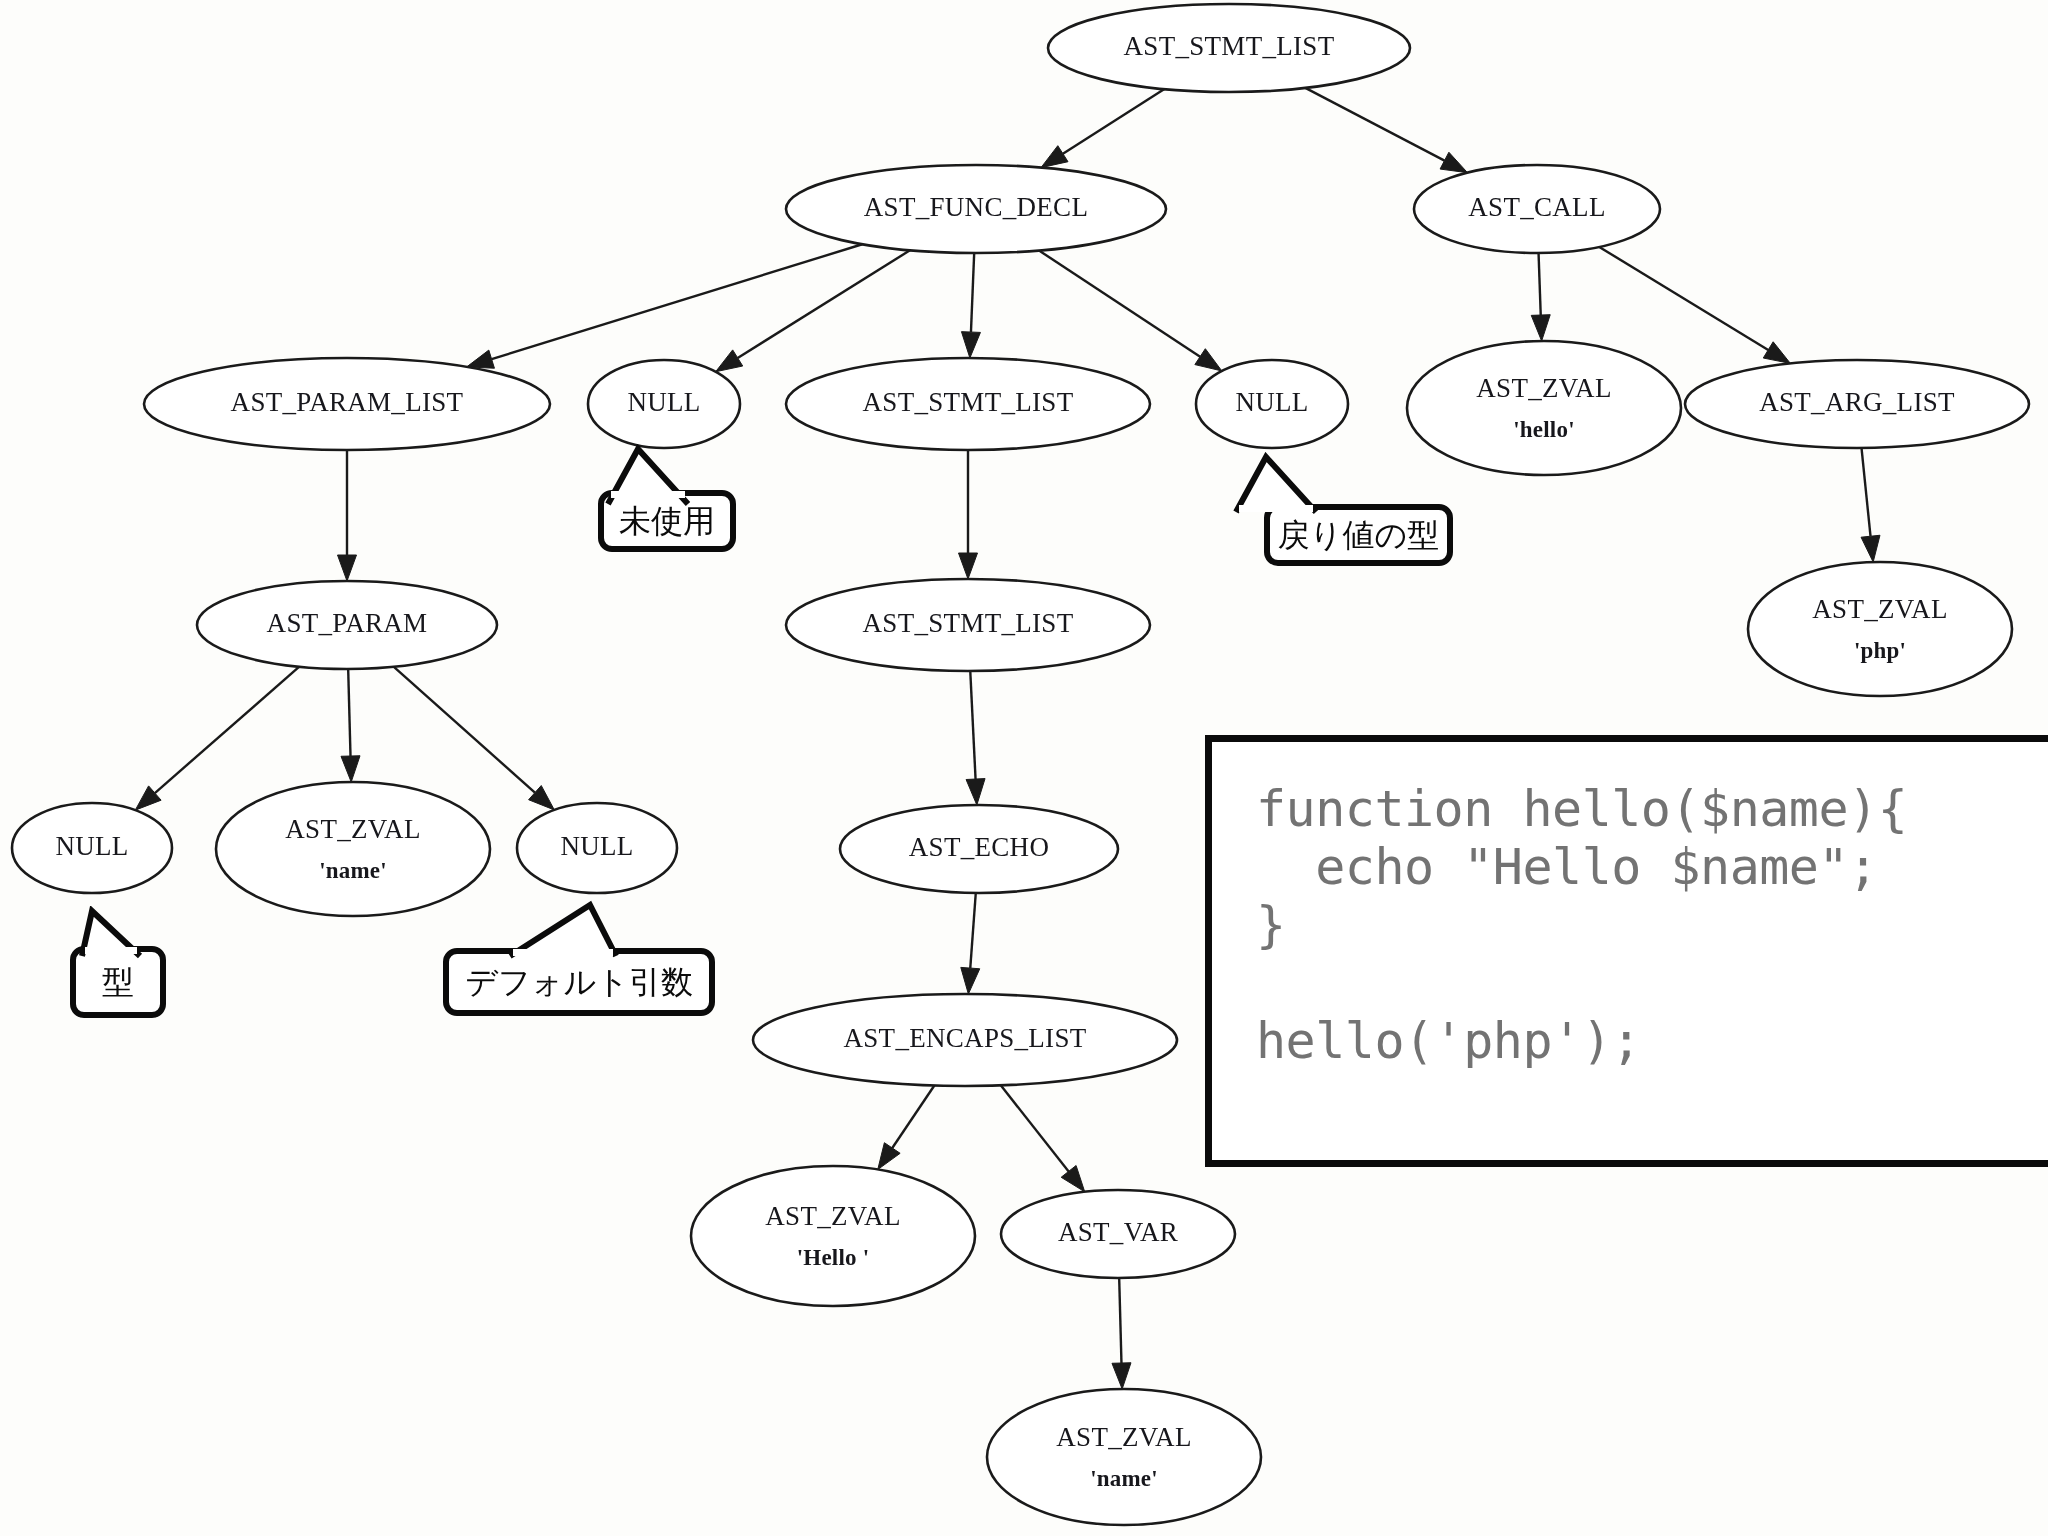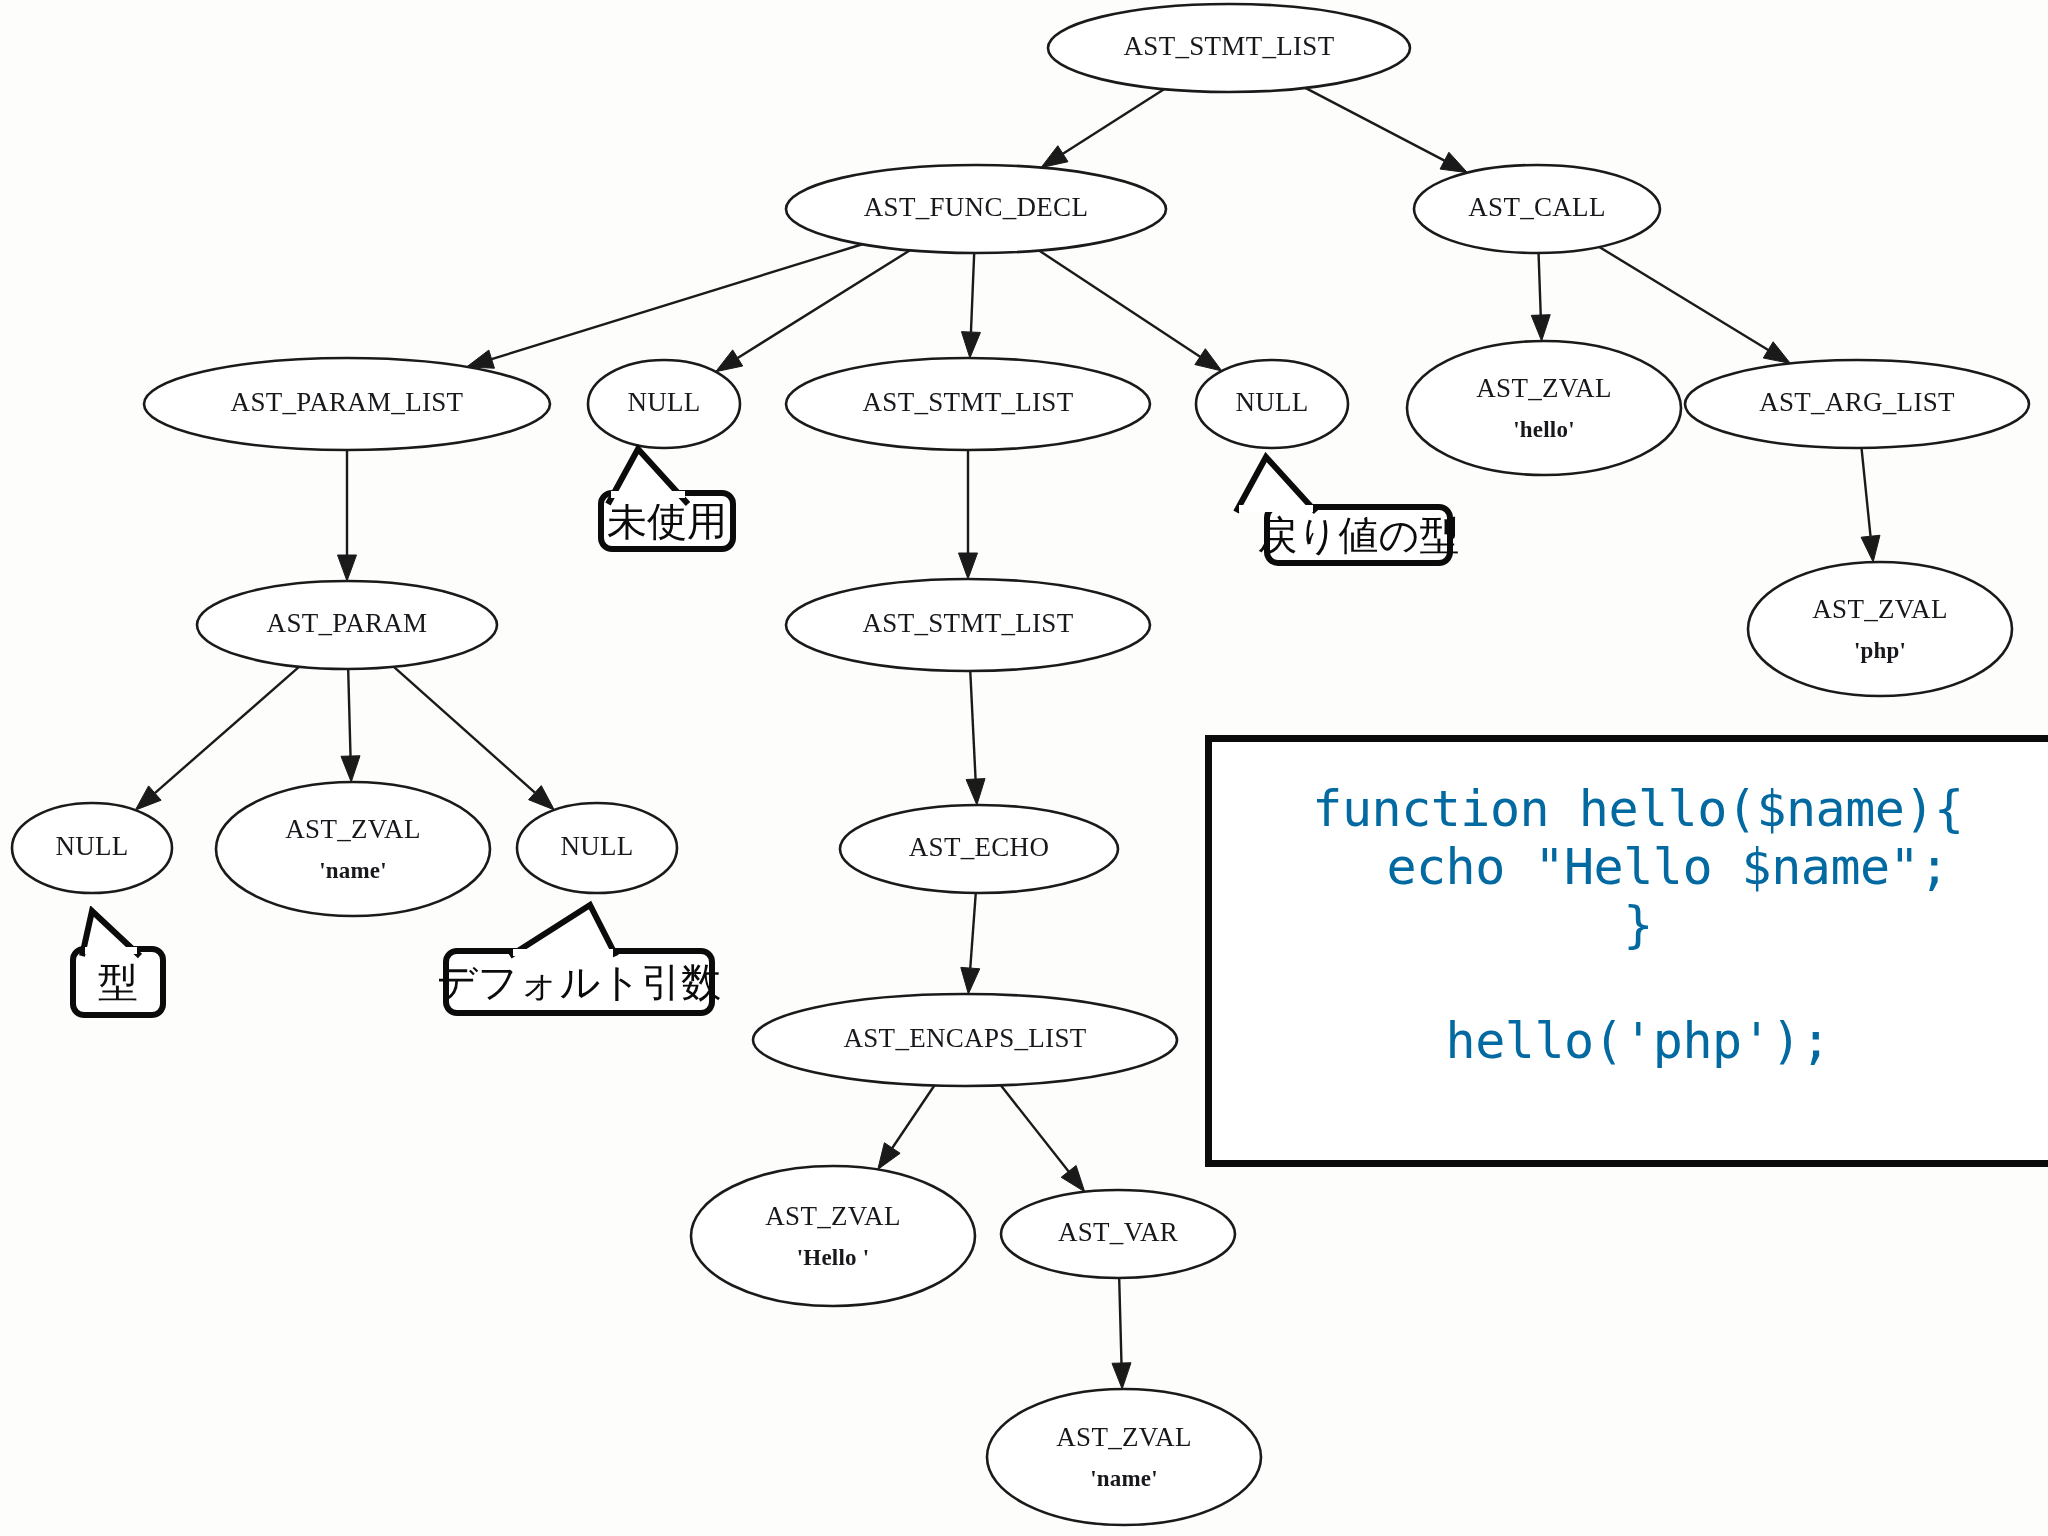--- a/index.html
+++ b/index.html
@@ -62,46 +62,45 @@
     border-radius: 14px;
     display: flex;
     align-items: center;
     justify-content: center;
     font-family: "DejaVu Sans", "Liberation Sans", sans-serif;
     color: #0b0b0b;
     line-height: 1;
     z-index: 5;
   }
   .callout-text {
-    font-size: 40px;
+    font-size: 32px;
     white-space: nowrap;
   }
   .callout-tail {
     position: absolute;
     z-index: 6;
     pointer-events: none;
   }
   
   #code-panel {
     position: absolute;
     box-sizing: border-box;
     background: #ffffff;
     border: 7px solid #0b0b0b;
     z-index: 4;
     padding: 38px 30px 30px 44px;
   }
   #code-text {
     font-family: "DejaVu Sans Mono", "Liberation Mono", monospace;
     font-size: 50px;
     line-height: 1.16;
-    color: #0369a1;
+    color: #737373;
     white-space: pre;
     margin: 0;
     letter-spacing: -0.5px;
-    text-align: center;
   }
 </style>
 </head>
 <body>
 
 <div id="stage">
 
   <svg id="graph-svg" viewBox="0 0 2048 1536" xmlns="http://www.w3.org/2000/svg">
     <g id="edges-layer">
         <line x1="1164.41" y1="89.10" x2="1062.91" y2="153.69" class="edge-line"></line>

